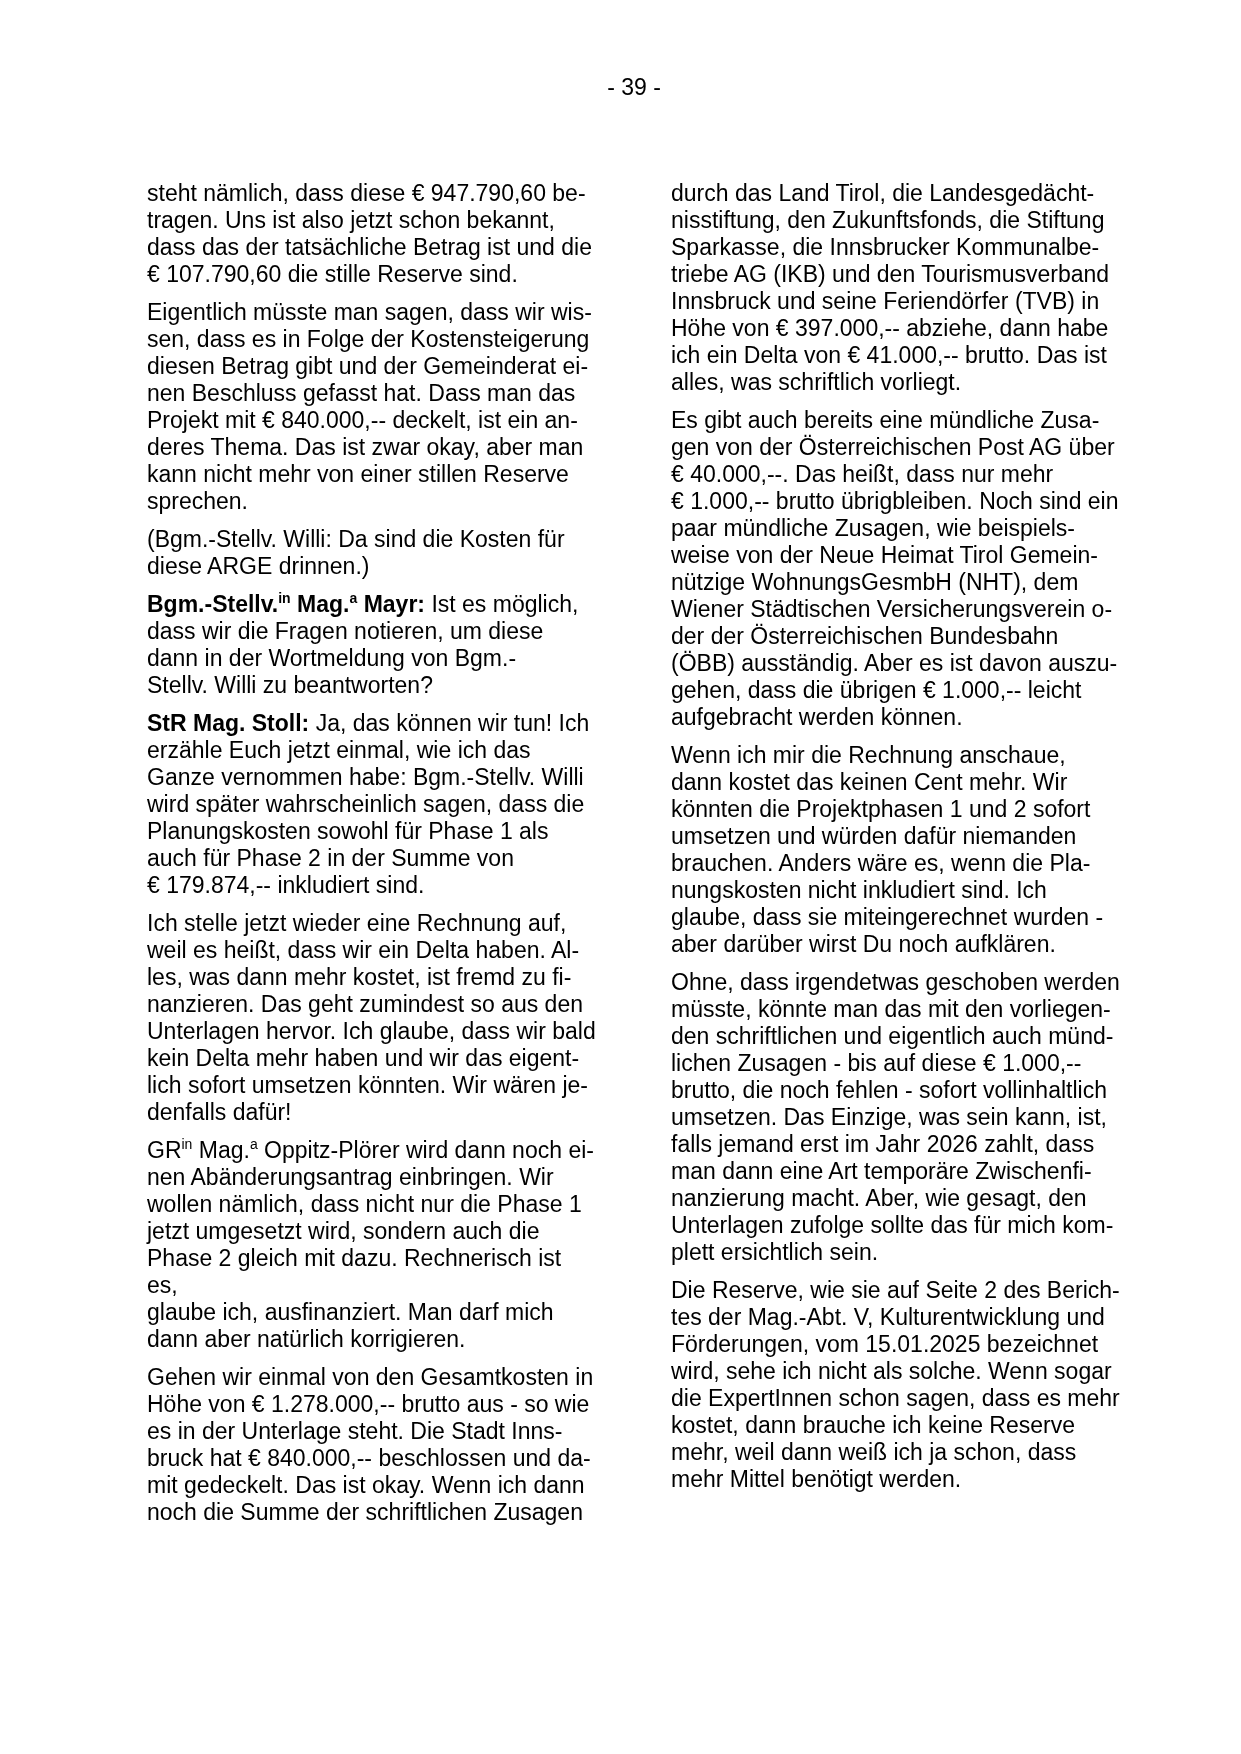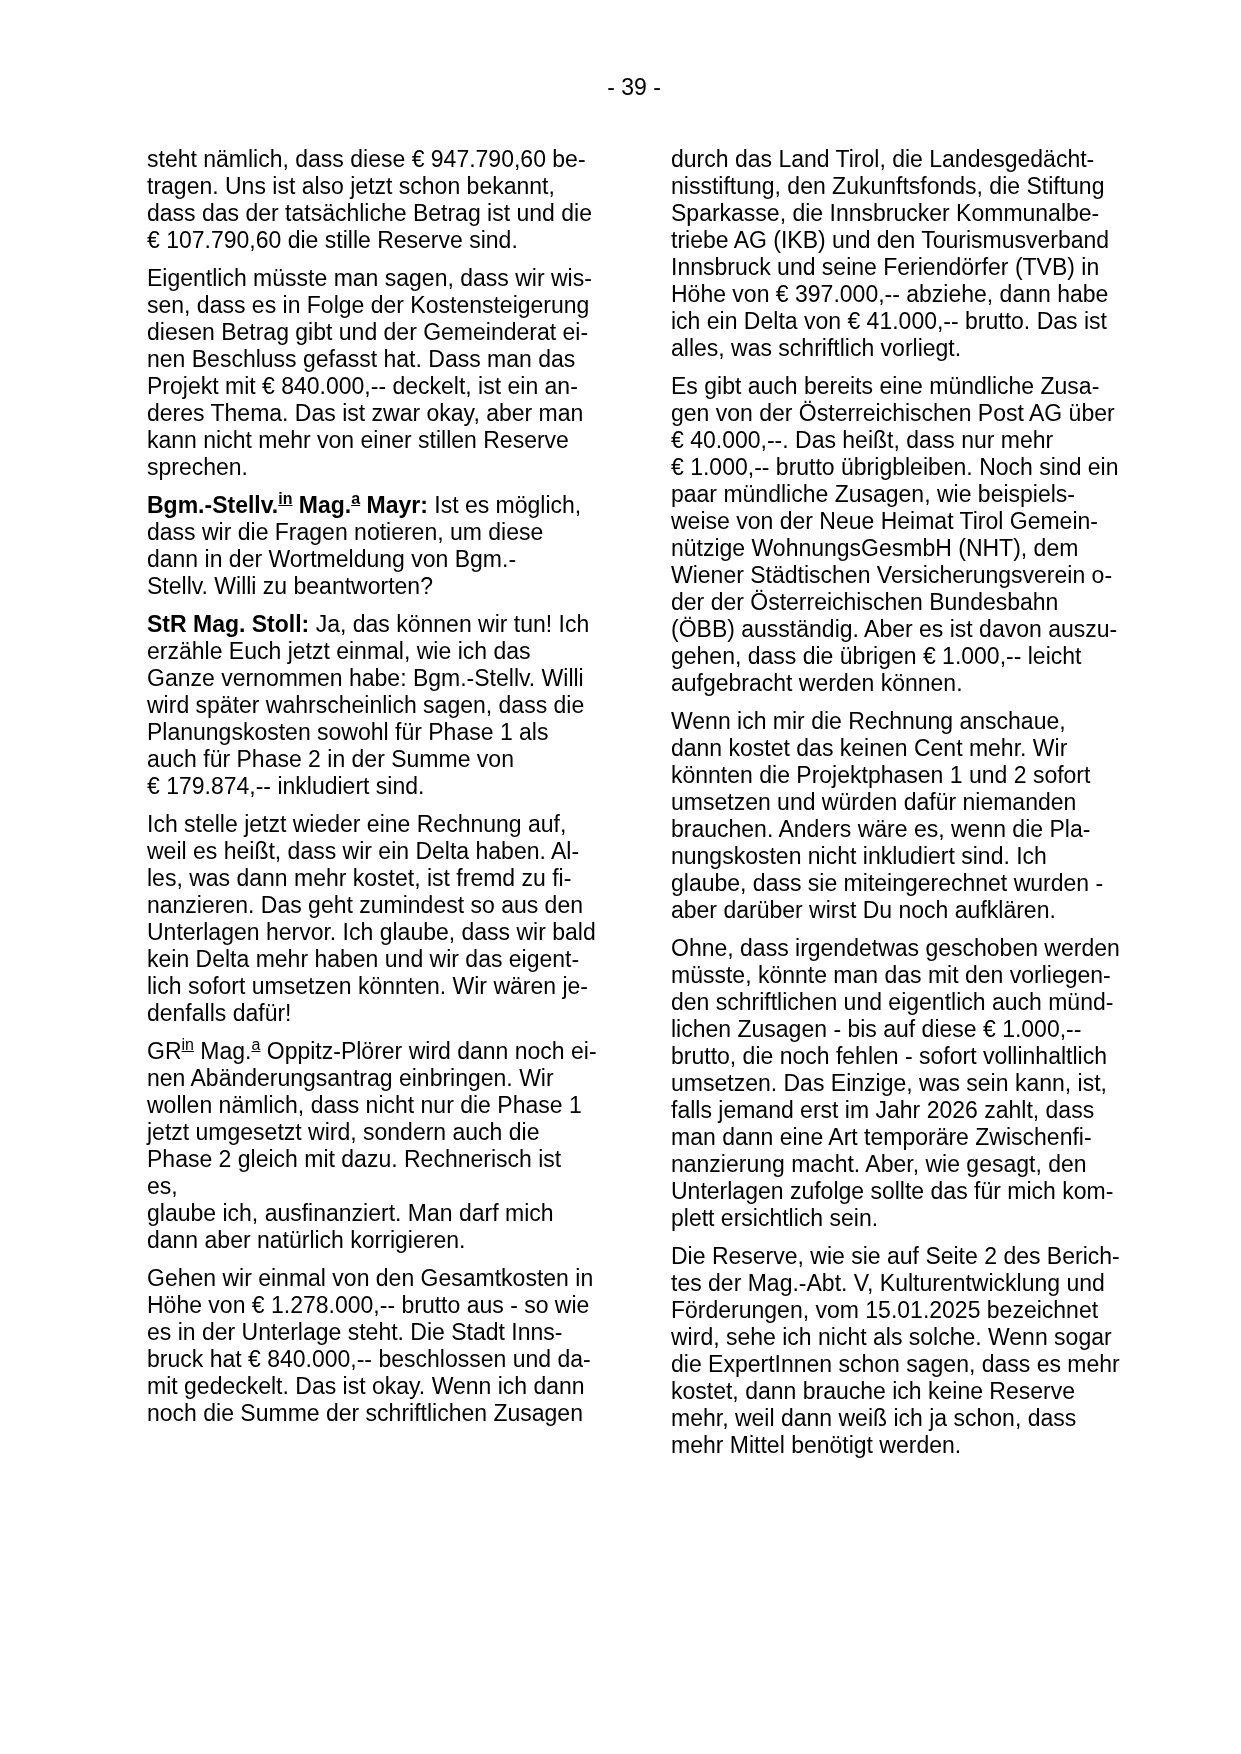--- a/index.html
+++ b/index.html
@@ -29,35 +29,35 @@
     position: absolute;
     top: 146px;
     left: 147px;
     width: 974px;
     display: flex;
     gap: 74px;
   }
   .col {
     width: 450px;
     flex: 0 0 450px;
+    margin-top: 34px;
   }
   p.para {
     margin: 0 0 11px 0;
     font-size: 23px;
     line-height: 27px;
     white-space: pre-line;
   }
   p.para .b {
     font-weight: bold;
   }
   p.para sup {
-    font-size: 16px;
+    font-size: 14px;
     line-height: 0;
     vertical-align: super;
-    text-decoration: underline;
   }
   .footer-rule {
     position: absolute;
     left: 146px;
     top: 1656px;
     width: 975px;
     height: 2px;
     background: #000000;
   }
   .footer-text {
@@ -81,20 +81,22 @@
 dass das der tatsächliche Betrag ist und die
 € 107.790,60 die stille Reserve sind.</span></p>
         <p class="para"><span>Eigentlich müsste man sagen, dass wir wis-
 sen, dass es in Folge der Kostensteigerung
 diesen Betrag gibt und der Gemeinderat ei-
 nen Beschluss gefasst hat. Dass man das
 Projekt mit € 840.000,-- deckelt, ist ein an-
 deres Thema. Das ist zwar okay, aber man
 kann nicht mehr von einer stillen Reserve
 sprechen.</span></p>
+        <p class="para"><span>(Bgm.-Stellv. Willi: Da sind die Kosten für
+diese ARGE drinnen.)</span></p>
         <p class="para"><span class="b">Bgm.-Stellv.</span><sup class="b">in</sup><span class="b"> Mag.</span><sup class="b">a</sup><span class="b"> Mayr:</span><span> Ist es möglich,
 dass wir die Fragen notieren, um diese
 dann in der Wortmeldung von Bgm.-
 Stellv. Willi zu beantworten?</span></p>
         <p class="para"><span class="b">StR Mag. Stoll:</span><span> Ja, das können wir tun! Ich
 erzähle Euch jetzt einmal, wie ich das
 Ganze vernommen habe: Bgm.-Stellv. Willi
 wird später wahrscheinlich sagen, dass die
 Planungskosten sowohl für Phase 1 als
 auch für Phase 2 in der Summe von

